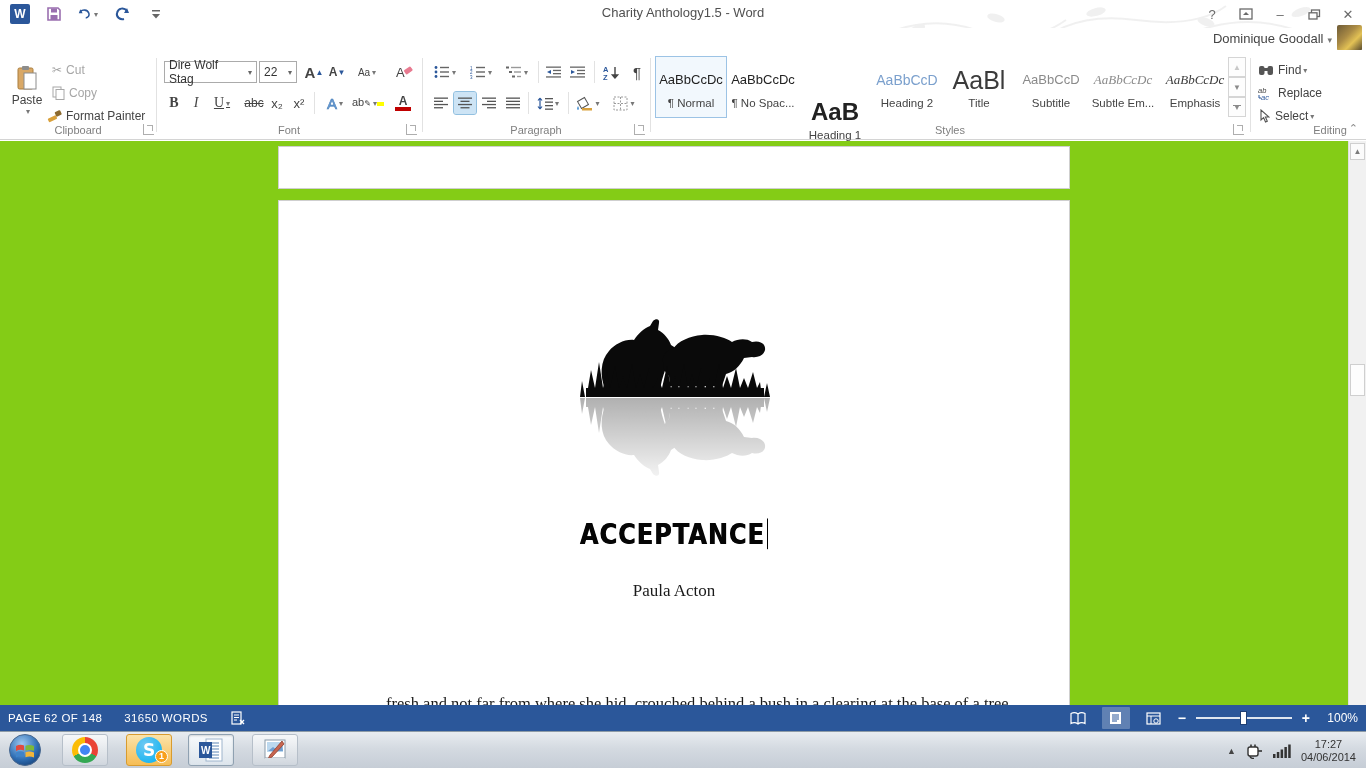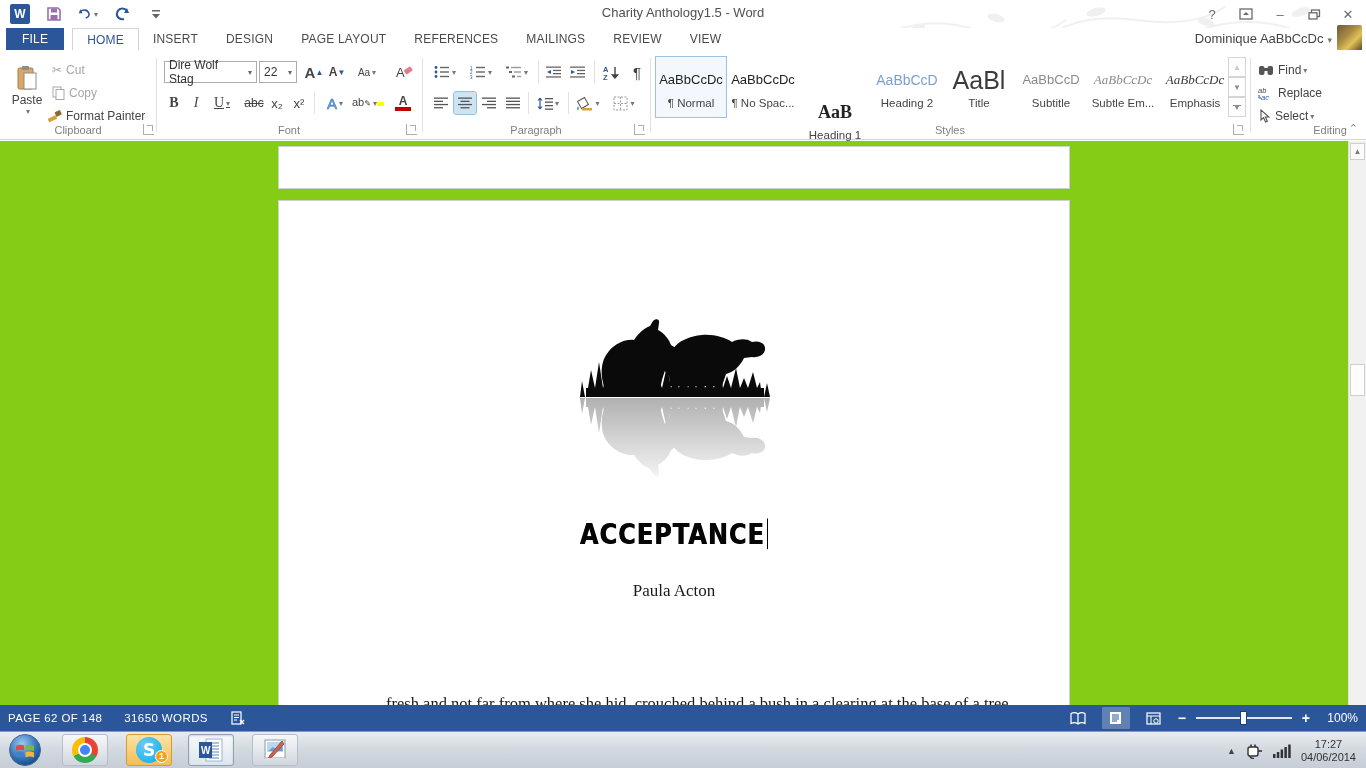--- a/index.html
+++ b/index.html
@@ -40,21 +40,21 @@
 
   .combo { position:absolute; height:22px; border:1px solid #ababab; background:#fff; display:flex; align-items:center; font-size:12px; color:#333; padding:0 4px; }
   .combo .dd { margin-left:auto; font-size:8px; color:#666; padding-left:4px; }
 
   
   .sg-item { position:absolute; top:7px; width:70px; height:60px; text-align:center; cursor:default; }
   .sg-item.sel { outline:1px solid #9cc3e5; background:#f2f8fd; }
   .s-sample { display:block; margin-top:8px; height:30px; line-height:30px; white-space:nowrap; overflow:hidden; font-size:13px; color:#222; }
   .s-name { display:block; font-size:11.5px; color:#444; margin-top:2px; white-space:nowrap; overflow:hidden; }
   .sg1 .s-sample,.sg2 .s-sample { font-size:13px; }
-  .sg3 .s-sample { font-family:Liberation Serif, serif; font-weight:bold; font-size:18px;margin-top:40px; }
+  .sg3 .s-sample { font-family:Liberation Sans, sans-serif; font-weight:bold; font-size:24px;margin-top:40px; }
   .sg4 .s-sample { color:#7ba0cd; font-size:14px; }
   .sg5 .s-sample { font-size:25px; color:#3b3b3b; font-weight:normal; }
   .sg6 .s-sample { color:#8a8a8a; font-size:13px; }
   .sg7 .s-sample { color:#8a8a8a; font-style:italic; font-family:"Liberation Serif",serif; }
   .sg8 .s-sample { font-style:italic; font-family:"Liberation Serif",serif; color:#3b3b3b; }
   .sg-scroll { position:absolute; left:1228px; width:18px; height:20px; border:1px solid #d5d5d5; background:#fdfdfd; color:#8a8a8a; font-size:8px; display:flex; align-items:center; justify-content:center; }
 
   
   #docarea { position:absolute; left:0; top:141px; width:1366px; height:564px; background:#84cc16; overflow:hidden; }
   .page { position:absolute; left:278px; width:792px; background:#fff; border:1px solid #cfcfcf; }
@@ -166,32 +166,21 @@
         <svg width="13" height="11" viewBox="0 0 13 11">
           <rect x="3.5" y="1" width="8" height="6.5" fill="none" stroke="#6a6a6a" stroke-width="1.3"></rect>
           <rect x="1" y="3.8" width="8" height="6.2" fill="#fff" stroke="#6a6a6a" stroke-width="1.3"></rect>
         </svg>
       </div>
       <div class="wbtn">✕</div>
     </div>
   </div>
 
   <div id="tabrow">
-    <div class="tabs">
-      <div class="tab file">FILE</div>
-      <div class="tab active">HOME</div>
-      <div class="tab">INSERT</div>
-      <div class="tab">DESIGN</div>
-      <div class="tab">PAGE LAYOUT</div>
-      <div class="tab">REFERENCES</div>
-      <div class="tab">MAILINGS</div>
-      <div class="tab">REVIEW</div>
-      <div class="tab">VIEW</div>
-    </div>
-    <div id="user"><span>Dominique AaBbCcDc</span><span class="caret">▾</span></div>
+    <div id="user"><span>Dominique Goodall</span><span class="caret">▾</span></div>
     <div id="avatar"></div>
   </div>
 
   <div id="ribbon">
 
     <div class="rbtn" style="left:6px;top:8px;width:42px;height:64px;flex-direction:column;">
       <svg width="22" height="26" viewBox="0 0 22 26">
         <rect x="2" y="3" width="15" height="21" rx="1.5" fill="#d9a866" stroke="#a97d3c"></rect>
         <rect x="6" y="1" width="7" height="4" rx="1" fill="#8c8c8c"></rect>
         <rect x="8" y="8" width="12" height="16" fill="#fff" stroke="#8c8c8c"></rect>

